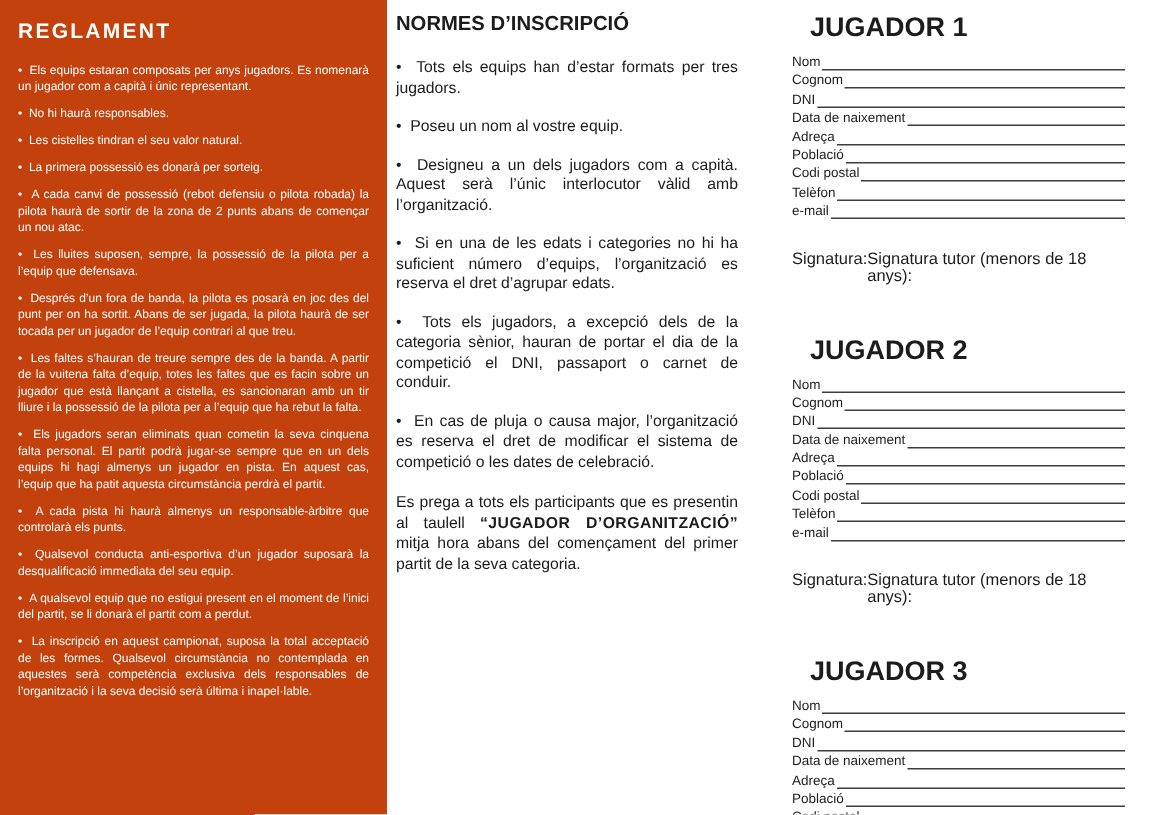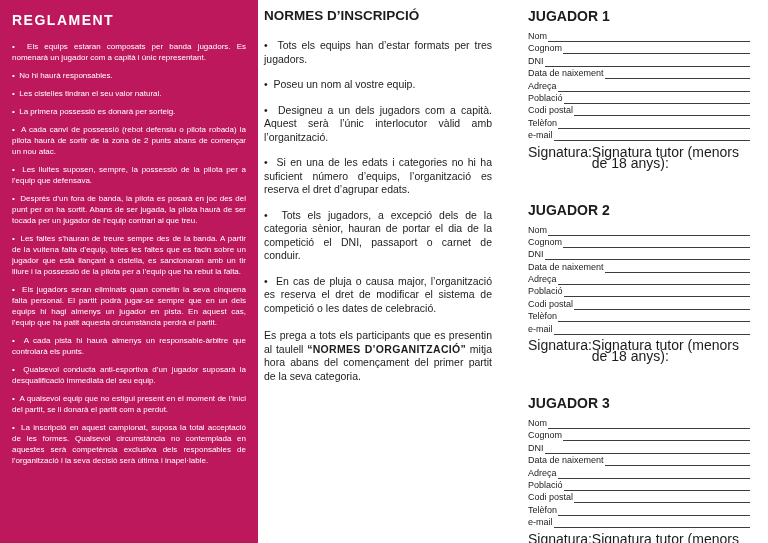--- a/index.html
+++ b/index.html
@@ -10,21 +10,21 @@
     font-family: "Liberation Sans", sans-serif;
     color: #1c1c1c;
     overflow: hidden;
   }
 
   
   .left-panel {
     position: absolute; left: 0; top: 0;
     width: 234px; height: 519px;
     padding: 12px;
-    background: #be185d;
+    background: #c2410c;
     color: #ffffff;
   }
   .left-title {
     font-size: 14px; font-weight: bold;
     letter-spacing: 1.5px;
     margin: 0 0 13px 0;
   }
   .rule {
     font-size: 8px; line-height: 11px;
     text-align: justify;
@@ -54,47 +54,47 @@
   }
   .closing .bold { font-weight: bold; letter-spacing: 0.3px; }
 
   
   .right-panel {
     position: absolute; left: 528px; top: 8px;
     width: 222px;
   }
   .player { margin-bottom: 33px; }
   .player-title {
-    font-size: 14px; font-weight: bold;
-    margin: 0 0 7px 0;
+    font-size: 18px; font-weight: bold;
+    margin: 0 0 7px 12px;
   }
   .field-row {
     display: flex; align-items: flex-start;
     font-size: 9px; line-height: 11px;
     height: 12.4px;
   }
   .field-row .label { white-space: nowrap; }
   .field-row .field-line {
     flex: 1 1 auto;
     border-bottom: 1px solid #3d3d3d;
     height: 10px;
     margin-left: 1px;
   }
   .sig-row {
     display: flex; justify-content: flex-start;
-    font-size: 14px; line-height: 11px;
-    margin-top: 4px;
+    font-size: 11px; line-height: 11px;
+    margin-top: 20px;
   }
 </style>
 </head>
 <body>
 
 <div class="left-panel">
   <h1 class="left-title">REGLAMENT</h1>
-  <p class="rule">Els equips estaran composats per banda jugadors. Es nomenarà un jugador com a capità i únic representant.</p>
+  <p class="rule">Els equips estaran composats per anys jugadors. Es nomenarà un jugador com a capità i únic representant.</p>
   <p class="rule">No hi haurà responsables.</p>
   <p class="rule">Les cistelles tindran el seu valor natural.</p>
   <p class="rule">La primera possessió es donarà per sorteig.</p>
   <p class="rule">A cada canvi de possessió (rebot defensiu o pilota robada) la pilota haurà de sortir de la zona de 2 punts abans de començar un nou atac.</p>
   <p class="rule">Les lluites suposen, sempre, la possessió de la pilota per a l’equip que defensava.</p>
   <p class="rule">Després d’un fora de banda, la pilota es posarà en joc des del punt per on ha sortit. Abans de ser jugada, la pilota haurà de ser tocada per un jugador de l’equip contrari al que treu.</p>
   <p class="rule">Les faltes s’hauran de treure sempre des de la banda. A partir de la vuitena falta d’equip, totes les faltes que es facin sobre un jugador que està llançant a cistella, es sancionaran amb un tir lliure i la possessió de la pilota per a l’equip que ha rebut la falta.</p>
   <p class="rule">Els jugadors seran eliminats quan cometin la seva cinquena falta personal. El partit podrà jugar-se sempre que en un dels equips hi hagi almenys un jugador en pista. En aquest cas, l’equip que ha patit aquesta circumstància perdrà el partit.</p>
   <p class="rule">A cada pista hi haurà almenys un responsable-àrbitre que controlarà els punts.</p>
   <p class="rule">Qualsevol conducta anti-esportiva d’un jugador suposarà la desqualificació immediata del seu equip.</p>
@@ -103,21 +103,21 @@
 </div>
 
 <div class="middle-panel">
   <h1 class="middle-title">NORMES D’INSCRIPCIÓ</h1>
   <p class="norm">Tots els equips han d’estar formats per tres jugadors.</p>
   <p class="norm">Poseu un nom al vostre equip.</p>
   <p class="norm">Designeu a un dels jugadors com a capità. Aquest serà l’únic interlocutor vàlid amb l’organització.</p>
   <p class="norm">Si en una de les edats i categories no hi ha suficient número d’equips, l’organització es reserva el dret d’agrupar edats.</p>
   <p class="norm">Tots els jugadors, a excepció dels de la categoria sènior, hauran de portar el dia de la competició el DNI, passaport o carnet de conduir.</p>
   <p class="norm">En cas de pluja o causa major, l’organització es reserva el dret de modificar el sistema de competició o les dates de celebració.</p>
-  <p class="closing"><span>Es prega a tots els participants que es presentin al taulell </span><span class="bold">“NORMES D’ORGANITZACIÓ”</span><span> mitja hora abans del començament del primer partit de la seva categoria.</span></p>
+  <p class="closing"><span>Es prega a tots els participants que es presentin al taulell </span><span class="bold">“JUGADOR D’ORGANITZACIÓ”</span><span> mitja hora abans del començament del primer partit de la seva categoria.</span></p>
 </div>
 
 <div class="right-panel">
 
   <div class="player">
     <h2 class="player-title">JUGADOR 1</h2>
     <div class="field-row">
         <span class="label">Nom</span>
         <span class="field-line"></span>
       </div>

